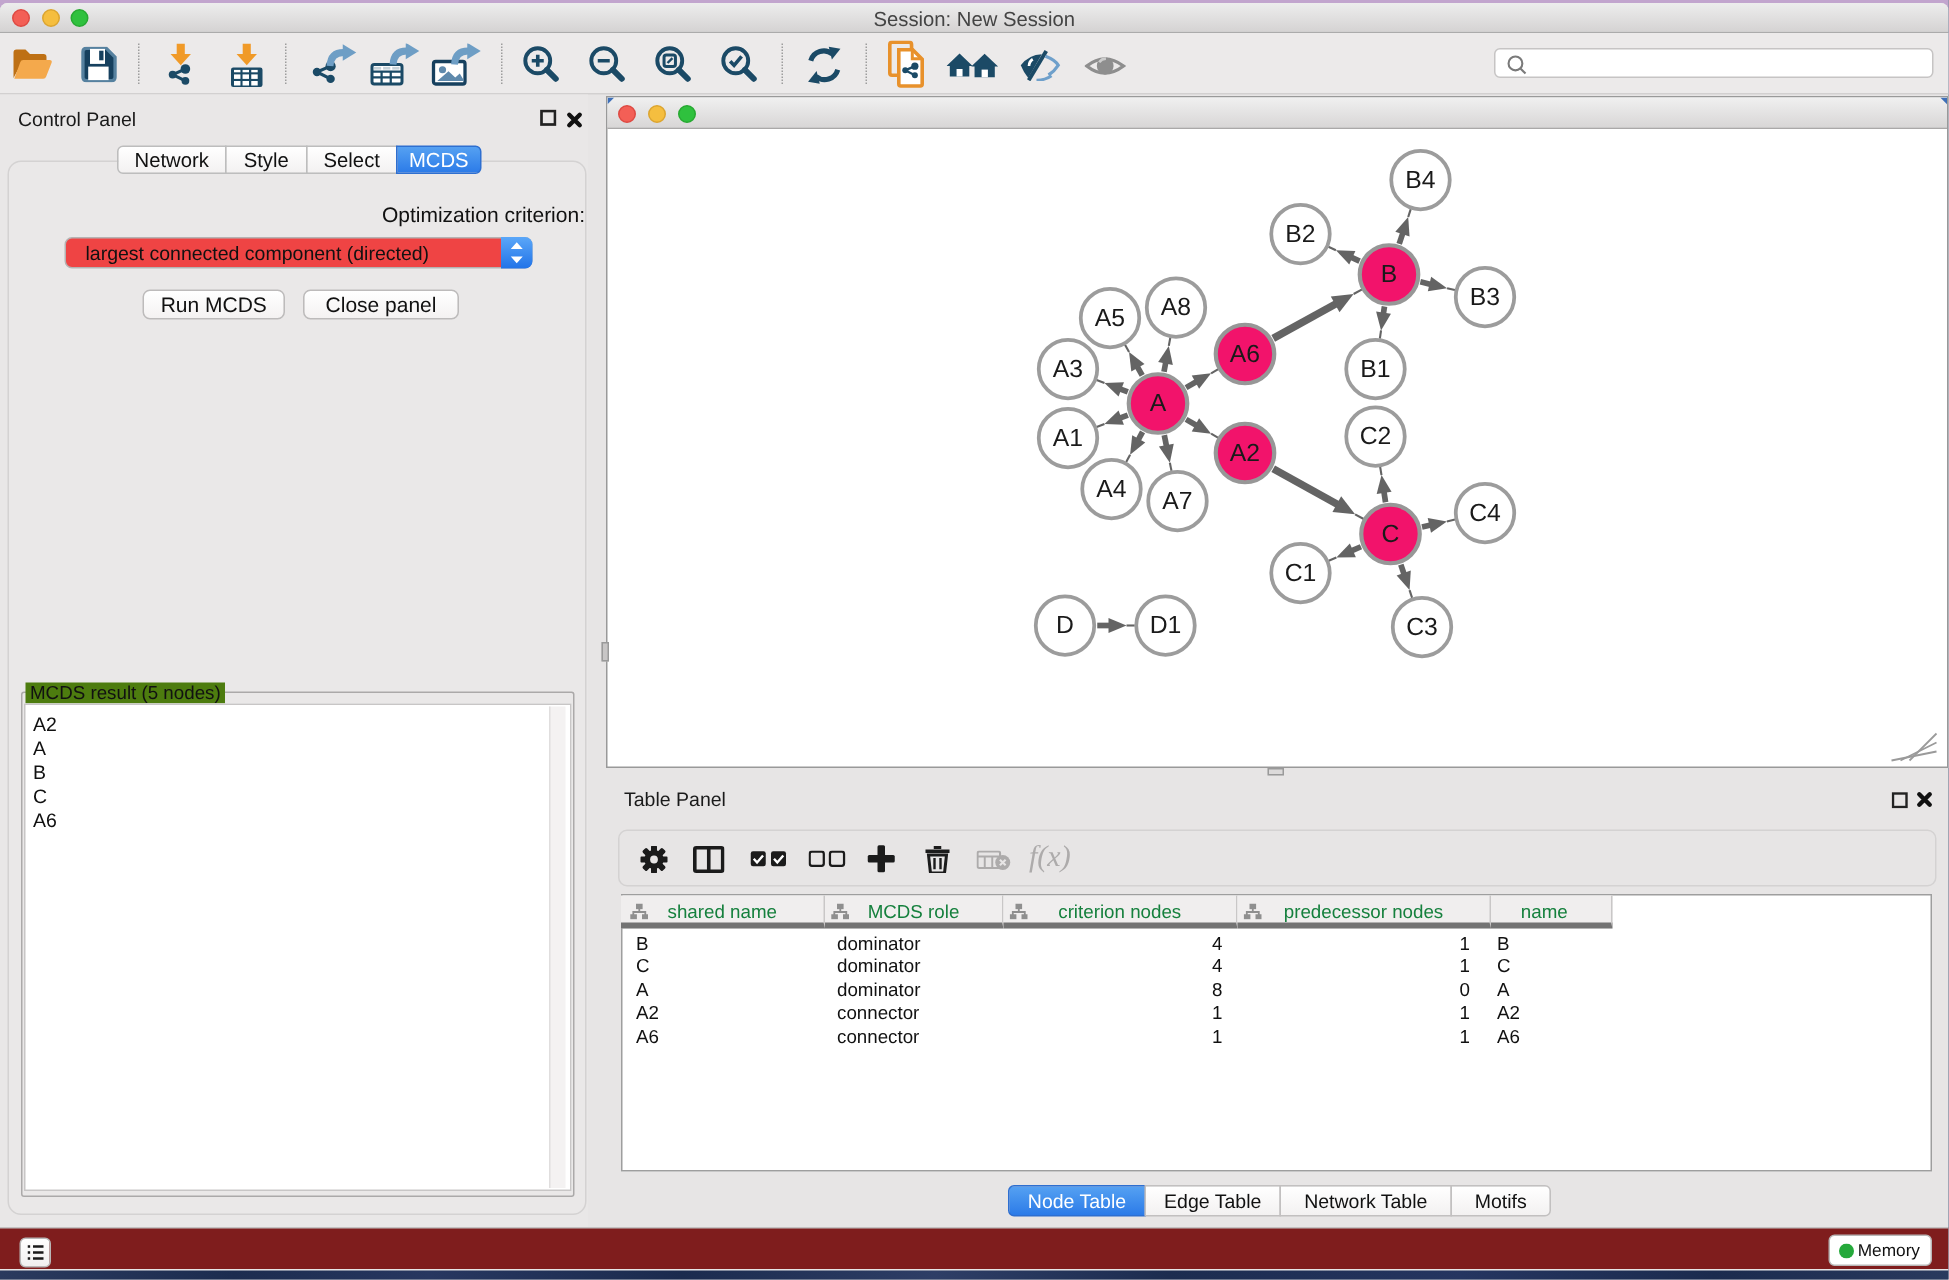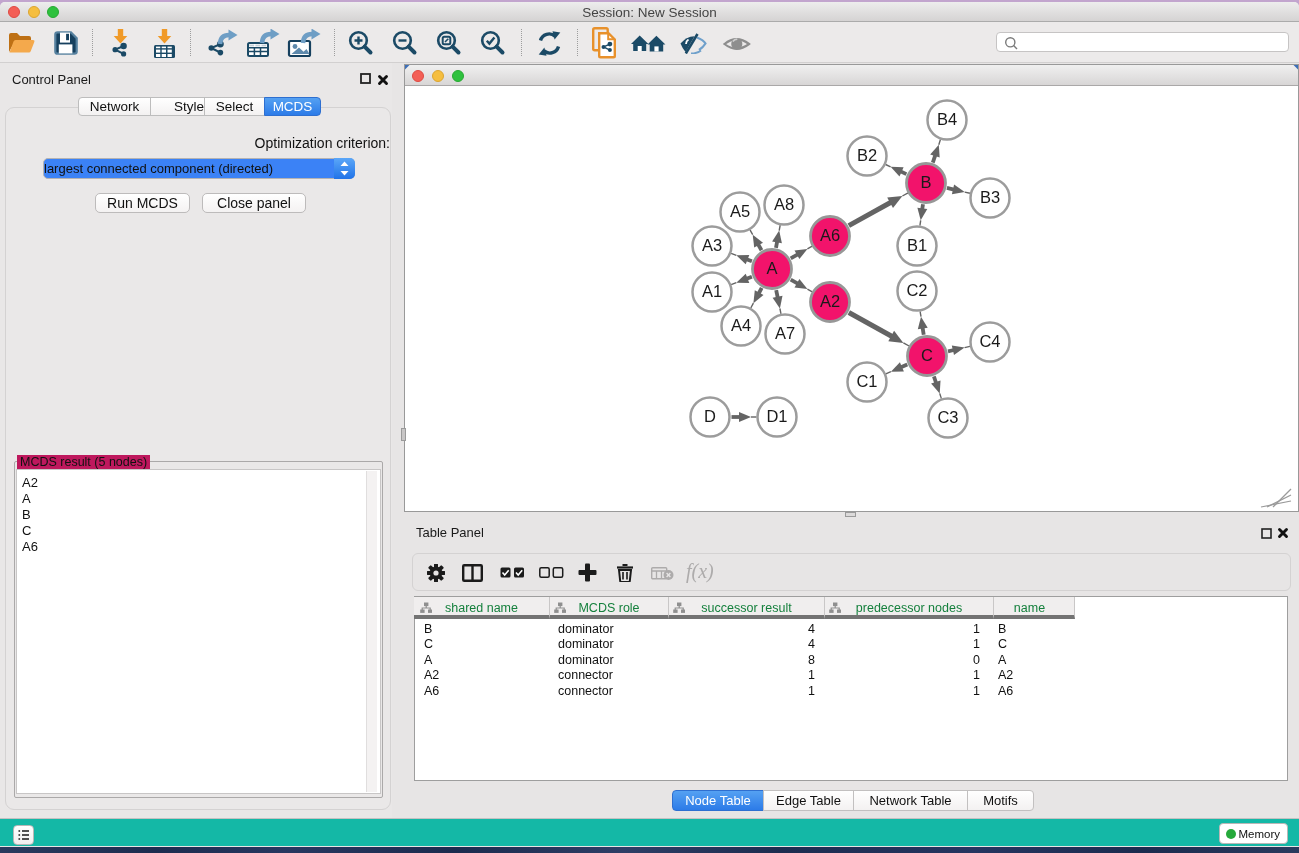--- a/index.html
+++ b/index.html
@@ -30,21 +30,21 @@
 #ttool { position:absolute; left:412px; top:553px; width:879px; height:38px; background:#E7E5E5;
   border:1px solid #D4D2D2; border-radius:6px; }
 #tbl { position:absolute; left:414px; top:596px; width:874px; height:185px; background:#fff;
   border:1px solid #9E9E9E; }
 .hcell { position:absolute; top:597px; height:22px; background:#F0EEEE; border-right:1px solid #C9C7C7;
   border-bottom:4px solid #737373; font-size:12.5px; color:#15803d; text-align:center; line-height:23px; }
 .trow { position:absolute; left:0; width:1299px; height:16px; font-size:12.5px; color:#111; }
 .trow span { position:absolute; }
 .btab { position:absolute; top:790px; height:21px; background:linear-gradient(#fff,#F3F1F1); border:1px solid #C2C0C0;
   font-size:13px; color:#111; text-align:center; line-height:20px; }
-#statusbar { position:absolute; left:0; top:818px; width:1299px; height:28px; background:#14b8a6;
+#statusbar { position:absolute; left:0; top:818px; width:1299px; height:28px; background:#7f1d1d;
   border-top:1px solid #C4C2C2; }
 </style></head><body>
 <div id="purple"></div>
 <div style="position:absolute;left:0;top:847px;width:1299px;height:6px;background:linear-gradient(90deg,#2A3A5E 0%,#1C2C4F 12%,#273760 22%,#1B2B4E 35%,#2E3E66 48%,#1C2C4F 60%,#253560 75%,#1B2B4E 88%,#2A3A5E 100%);"></div>
 <div id="app"></div>
 <div id="titlebar">
   <div class="tl" style="left:8px;top:4px;background:#F35F56;border:1px solid #DE4A43"></div>
   <div class="tl" style="left:27.5px;top:4px;background:#F5BE3F;border:1px solid #DCA530"></div>
   <div class="tl" style="left:47px;top:4px;background:#2FC13E;border:1px solid #27A932"></div>
   <div style="position:absolute;width:100%;text-align:center;top:3px;font-size:13.5px;color:#444">Session: New Session</div>
@@ -179,36 +179,36 @@
 
 <div id="leftpanel">
   <div style="position:absolute;left:12px;top:9px;font-size:13px;color:#1a1a1a">Control Panel</div>
   <svg class="abs" style="left:360px;top:10px" width="11" height="11">
       <rect x="1" y="1" width="9" height="9" fill="none" stroke="#222" stroke-width="1.8"></rect>
     </svg>
   <svg class="abs" style="left:377px;top:11px" width="12" height="12">
       <path d="M2.5 2.5 L9.5 9.5 M9.5 2.5 L2.5 9.5" stroke="#111" stroke-width="2.9" stroke-linecap="round"></path>
     </svg>
   <div class="tabseg" style="left:78px;width:73px;border-radius:4px 0 0 4px;">Network</div>
-  <div class="tabseg" style="left:150px;width:55px;text-align:right;">Style</div>
+  <div class="tabseg" style="left:150px;width:55px;">Style</div>
   <div class="tabseg" style="left:204px;width:61px;">Select</div>
   <div class="tabseg" style="left:264px;width:57px;border-radius:0 4px 4px 0;background:linear-gradient(#55A1F2,#2C7BE8);border-color:#2E6FD0;color:#fff;">MCDS</div>
   <div id="cpbox">
     <div style="position:absolute;left:0;top:27px;left:0;width:100%;text-align:right;font-size:14px;color:#111">Optimization criterion:</div>
-    <div style="position:absolute;left:37px;top:50px;width:312px;height:21px;background:#3b82f6;border:1px solid #B5B3B3;border-radius:5px;font-size:13px;color:#111;line-height:19px;">largest connected component (directed)
+    <div style="position:absolute;left:37px;top:50px;width:312px;height:21px;background:#ef4444;border:1px solid #B5B3B3;border-radius:5px;font-size:13px;color:#111;line-height:19px;padding-left:13px;">largest connected component (directed)
       <div style="position:absolute;right:-1px;top:-1px;width:21px;height:21px;border-radius:0 5px 5px 0;background:linear-gradient(#5BA7F8,#2173E8);">
         <svg width="21" height="21" viewBox="0 0 21 21">
             <path d="M6.5 8 L10.5 3.5 L14.5 8 z M6.5 13 L10.5 17.5 L14.5 13 z" fill="#fff"></path>
           </svg>
       </div>
     </div>
     <div class="btn" style="left:89px;top:85px;width:95px;height:20px;line-height:19px;">Run MCDS</div>
     <div class="btn" style="left:196px;top:85px;width:104px;height:20px;line-height:19px;">Close panel</div>
     <div style="position:absolute;left:8px;top:353px;width:369px;height:337px;border:1px solid #ABA9A9;border-radius:2px;">
-      <div style="position:absolute;left:2px;top:-7px;background:#be185d;padding:0 3px;font-size:12.5px;color:#111">MCDS result (5 nodes)</div>
+      <div style="position:absolute;left:2px;top:-7px;background:#4d7c0f;padding:0 3px;font-size:12.5px;color:#111">MCDS result (5 nodes)</div>
       <div style="position:absolute;left:1px;top:7px;width:365px;height:325px;background:#fff;border:1px solid #C8C6C6;font-size:13px;color:#111;">
         <div style="padding:5px 0 0 5px;line-height:16px;">A2<br>A<br>B<br>C<br>A6</div>
         <div style="position:absolute;right:3px;top:1px;width:11px;height:321px;background:#F4F2F2;border-left:1px solid #E0DEDE;"></div>
       </div>
     </div>
   </div>
 </div>
 
 <div id="graphwin">
   <div id="gwtitle">
@@ -391,21 +391,21 @@
 <svg class="abs" style="left:651px;top:567px" width="23" height="13" viewBox="0 0 23 13">
     <rect x="0.7" y="0.7" width="15" height="11" rx="1" fill="none" stroke="#ADABAB" stroke-width="1.4"></rect>
     <path d="M0.7 4 h15 M5.5 4 v7.5 M10.5 4 v7.5" stroke="#ADABAB" stroke-width="1.3"></path>
     <circle cx="17.5" cy="8" r="5" fill="#ADABAB"></circle>
     <path d="M15.6 6.1 l3.8 3.8 M19.4 6.1 l-3.8 3.8" stroke="#E7E5E5" stroke-width="1.4"></path>
   </svg>
 <div class="abs" style="left:686px;top:560px;font-family:Liberation Serif, serif;font-style:italic;font-size:20px;color:#ADABAB;">f(x)</div>
 <div id="tbl"></div>
 <div class="hcell" style="left:414px;width:136px;">shared name</div>
 <div class="hcell" style="left:550px;width:119px;">MCDS role</div>
-<div class="hcell" style="left:669px;width:156px;">successor result</div>
+<div class="hcell" style="left:669px;width:156px;">criterion nodes</div>
 <div class="hcell" style="left:825px;width:169px;">predecessor nodes</div>
 <div class="hcell" style="left:994px;width:81px;padding-right:9px;">name</div>
 <svg class="abs" style="left:420px;top:602px" width="12" height="11" viewBox="0 0 12 11">
     <rect x="4" y="0.5" width="4.4" height="3.6" fill="#8F8F8F"></rect>
     <path d="M6.2 4 v2 M2.2 9 v-3 h8 v3" fill="none" stroke="#8F8F8F" stroke-width="1.2"></path>
     <rect x="0.2" y="7.5" width="4.4" height="3.4" fill="#8F8F8F"></rect>
     <rect x="8" y="7.5" width="4.4" height="3.4" fill="#8F8F8F"></rect>
   </svg>
 <svg class="abs" style="left:554px;top:602px" width="12" height="11" viewBox="0 0 12 11">
     <rect x="4" y="0.5" width="4.4" height="3.6" fill="#8F8F8F"></rect>

